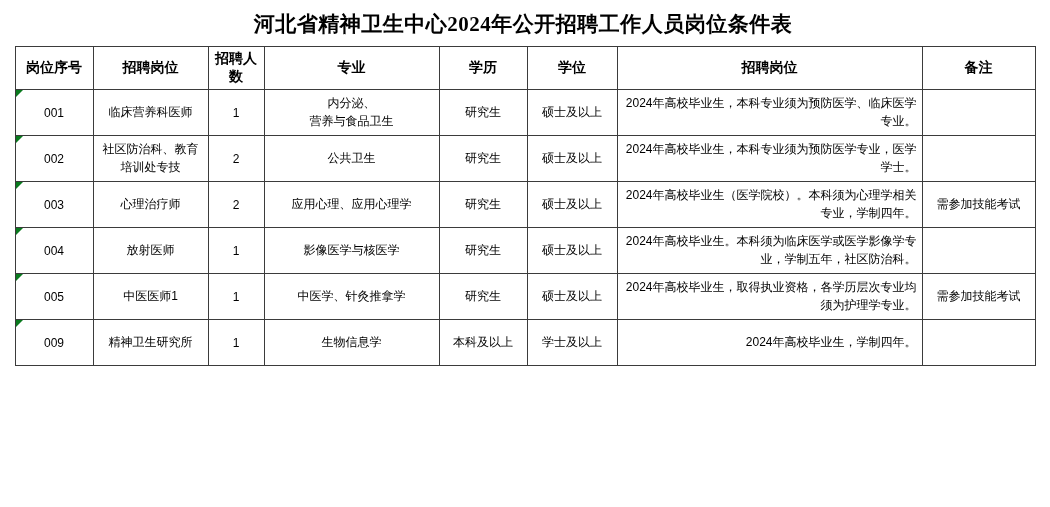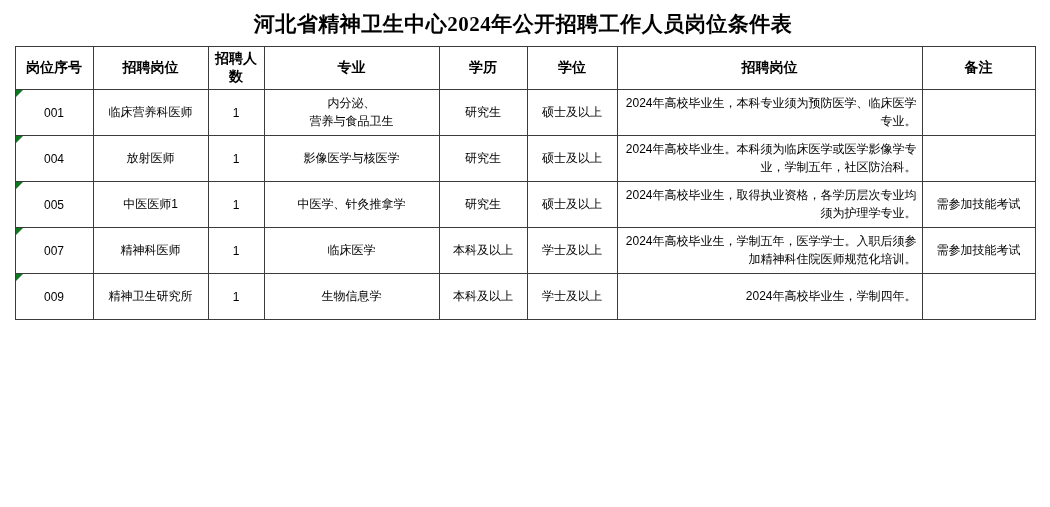--- a/index.html
+++ b/index.html
@@ -115,50 +115,60 @@
           <td class="c-center seq mark">001</td>
           <td class="c-center multi">临床营养科医师</td>
           <td class="c-center">1</td>
           <td class="c-center multi">内分泌、<br>营养与食品卫生</td>
           <td class="c-center">研究生</td>
           <td class="c-center">硕士及以上</td>
           <td class="c-left">2024年高校毕业生，本科专业须为预防医学、临床医学专业。</td>
           <td class="c-center"></td>
         </tr>
         <tr>
+          <td class="c-center seq mark">002</td>
+          <td class="c-center multi">社区防治科、教育培训处专技</td>
+          <td class="c-center">2</td>
+          <td class="c-center multi">公共卫生</td>
+          <td class="c-center">研究生</td>
+          <td class="c-center">硕士及以上</td>
+          <td class="c-left">2024年高校毕业生，本科专业须为预防医学专业，医学学士。</td>
+          <td class="c-center"></td>
+        </tr>
+        <tr>
+          <td class="c-center seq mark">003</td>
+          <td class="c-center multi">心理治疗师</td>
+          <td class="c-center">2</td>
+          <td class="c-center multi">应用心理、应用心理学</td>
+          <td class="c-center">研究生</td>
+          <td class="c-center">硕士及以上</td>
+          <td class="c-left">2024年高校毕业生（医学院校）。本科须为心理学相关专业，学制四年。</td>
+          <td class="c-center">需参加技能考试</td>
+        </tr>
+        <tr>
           <td class="c-center seq mark">004</td>
           <td class="c-center multi">放射医师</td>
           <td class="c-center">1</td>
           <td class="c-center multi">影像医学与核医学</td>
           <td class="c-center">研究生</td>
           <td class="c-center">硕士及以上</td>
           <td class="c-left">2024年高校毕业生。本科须为临床医学或医学影像学专业，学制五年，社区防治科。</td>
           <td class="c-center"></td>
         </tr>
         <tr>
           <td class="c-center seq mark">005</td>
           <td class="c-center multi">中医医师1</td>
           <td class="c-center">1</td>
           <td class="c-center multi">中医学、针灸推拿学</td>
           <td class="c-center">研究生</td>
           <td class="c-center">硕士及以上</td>
           <td class="c-left">2024年高校毕业生，取得执业资格，各学历层次专业均须为护理学专业。</td>
           <td class="c-center">需参加技能考试</td>
         </tr>
         <tr>
-          <td class="c-center seq mark">007</td>
-          <td class="c-center multi">精神科医师</td>
-          <td class="c-center">1</td>
-          <td class="c-center multi">临床医学</td>
-          <td class="c-center">本科及以上</td>
-          <td class="c-center">学士及以上</td>
-          <td class="c-left">2024年高校毕业生，学制五年，医学学士。入职后须参加精神科住院医师规范化培训。</td>
-          <td class="c-center">需参加技能考试</td>
-        </tr>
-        <tr>
           <td class="c-center seq mark">009</td>
           <td class="c-center multi">精神卫生研究所</td>
           <td class="c-center">1</td>
           <td class="c-center multi">生物信息学</td>
           <td class="c-center">本科及以上</td>
           <td class="c-center">学士及以上</td>
           <td class="c-left">2024年高校毕业生，学制四年。</td>
           <td class="c-center"></td>
         </tr>
       </tbody>

